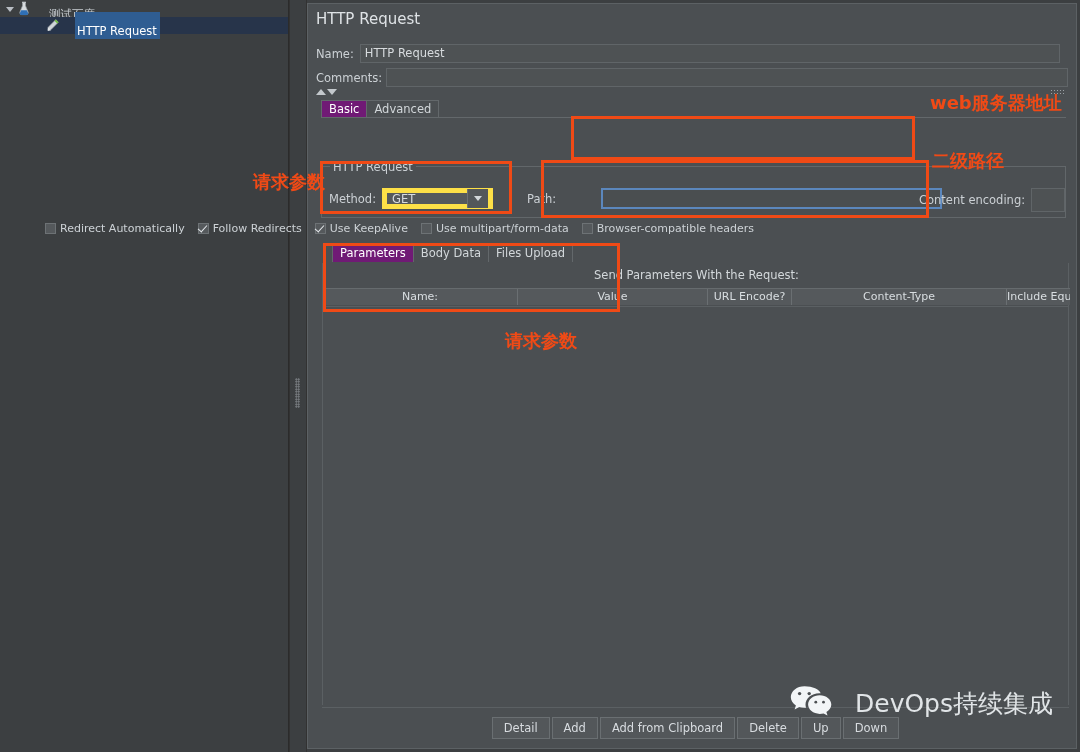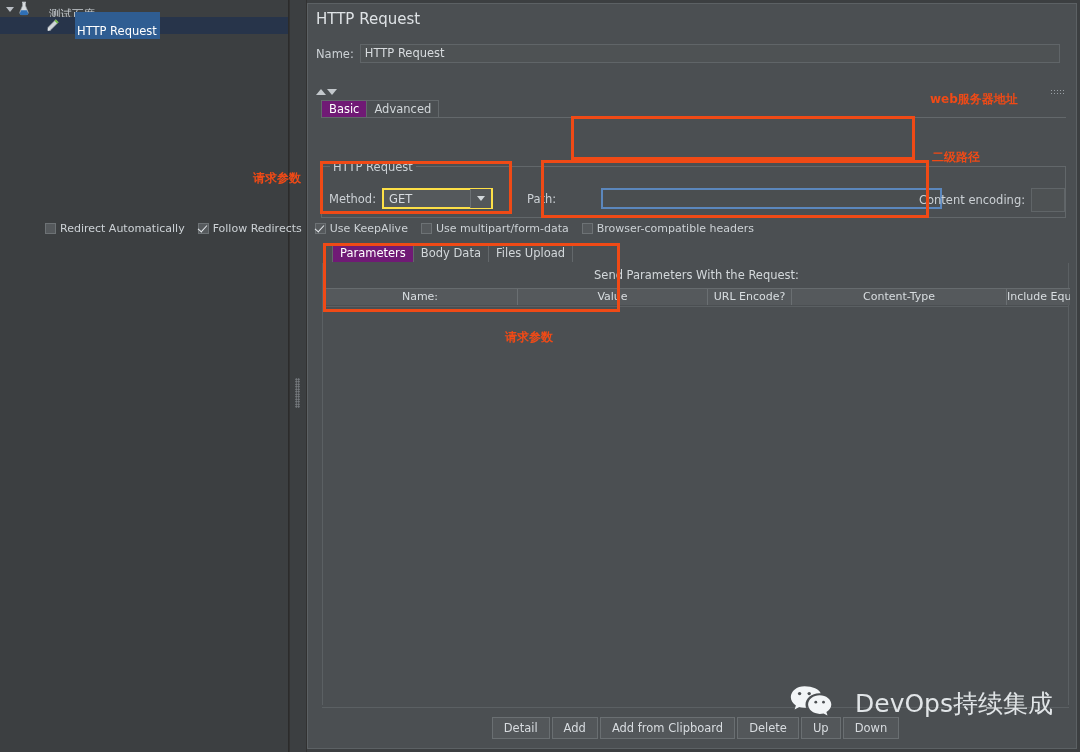--- a/index.html
+++ b/index.html
@@ -311,21 +311,21 @@
   
   .anno-box {
     position: absolute;
     border: 3px solid #f04a16;
     box-sizing: border-box;
     pointer-events: none;
   }
   .anno-text {
     position: absolute;
     color: #f04a16;
-    font-size: 12px;
+    font-size: 18px;
     font-weight: bold;
     white-space: nowrap;
     pointer-events: none;
   }
 
   
   #watermark {
     position: absolute;
     left: 789px; top: 684px;
     display: flex;
@@ -380,40 +380,44 @@
 
   <div id="main">
 
     <div id="panel-title">HTTP Request</div>
 
     <div class="field-row" id="row-name">
       <span class="lbl">Name:</span>
       <span class="textfield" style="margin-left:6px; width:700px;">HTTP Request</span>
     </div>
 
+    <div class="field-row" id="row-comments">
+      <span class="lbl">Comments:</span>
+      <span class="textfield" style="margin-left:4px; width:689px;"></span>
+    </div>
 
     <div id="collapse-arrows">
       <span class="tri-up"></span>
       <span class="tri-dn"></span>
     </div>
     <div id="grip-dots"></div>
 
     <div class="tabstrip" id="tabs-basic">
       <span class="tab active">Basic</span>
       <span class="tab">Advanced</span>
     </div>
     <div class="tab-underline" id="tabs-basic-line"></div>
 
 
     <div class="group" id="grp-httpreq">
       <span class="group-title">HTTP Request</span>
 
       <div class="field-row" style="left:7px; top:21px;">
         <span class="lbl">Method:</span>
-        <span style="margin-left:6px; width:111px; height:21px; background:#55595c; border:2px solid #fde047;
+        <span style="margin-left:6px; width:111px; height:21px; background:#55595c; border:5px solid #fde047;
                      display:flex; align-items:center; box-sizing:border-box;">
           <span style="flex:1; padding-left:5px; font-size:11.5px; color:#d8dce0;">GET</span>
           <span style="width:20px; height:19px; border-left:1px solid #6b7073; background:#53575a;
                        display:flex; align-items:center; justify-content:center;">
             <span style="border-left:4.5px solid transparent;border-right:4.5px solid transparent;
                          border-top:5px solid #d3d8db; display:block;"></span>
           </span>
         </span>
       </div>
 

